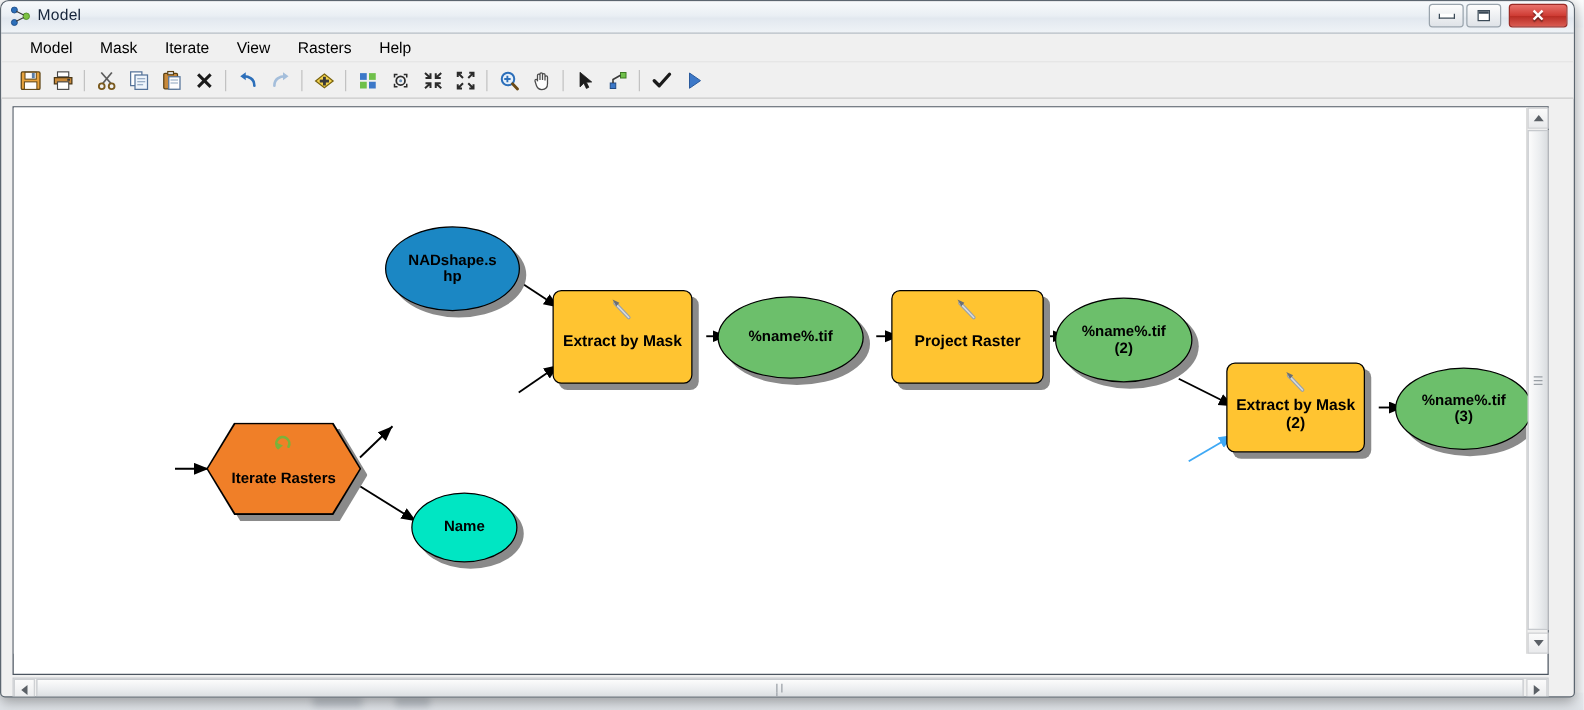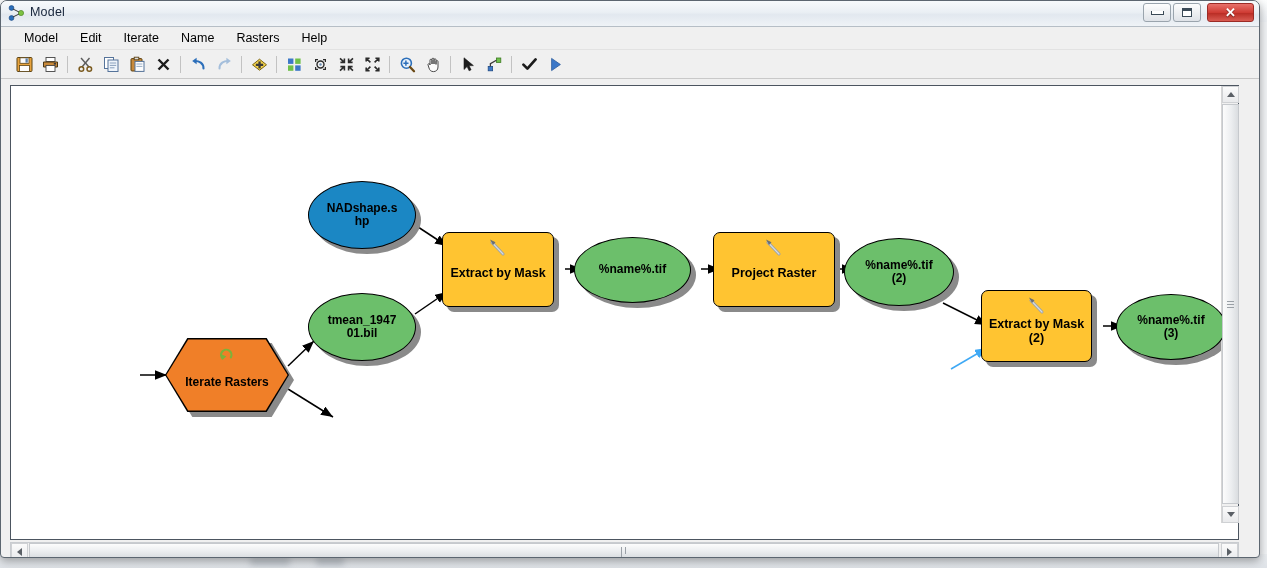--- a/index.html
+++ b/index.html
@@ -228,23 +228,23 @@
           <i></i>
         </span>
     </div>
     <div class="wbtn" id="btn-close">
       <span class="glyph">✕</span>
     </div>
   </div>
 
   <div id="menubar">
     <div class="menu-item">Model</div>
-    <div class="menu-item">Edit</div>
+    <div class="menu-item">Mask</div>
     <div class="menu-item">Iterate</div>
-    <div class="menu-item">Name</div>
+    <div class="menu-item">View</div>
     <div class="menu-item">Rasters</div>
     <div class="menu-item">Help</div>
   </div>
 
   <div id="toolbar">
 
     <div class="tb">
       <svg width="17" height="17" viewBox="0 0 17 17">
         <rect x="1" y="1.5" width="15" height="14" rx="1" fill="#E8A33D" stroke="#5d4414" stroke-width="1"></rect>
         <rect x="4" y="1.8" width="9" height="5.5" fill="#fdfdfd" stroke="#5d4414" stroke-width="0.8"></rect>
@@ -473,30 +473,27 @@
       <div class="node ell" style="left:297px;top:95px;width:108px;height:68px;">
         <div class="shadow"></div>
         <div class="body" style="background:#1B87C4;">
           <div class="label">
             <span>NADshape.s</span><br>
             <span>hp</span>
           </div>
         </div>
       </div>
 
-      <div class="node ell" style="left:297px;top:207px;width:108px;height:68px;">
-        <div class="shadow"></div>
-        <div class="body" style="background:#6CBF6B;">
-          <div class="label">
-            <span>tmean_1947</span><br>
-            <span>01.bil</span>
-          </div>
-        </div>
-      </div>
-
+
+      <div class="node ell" style="left:318px;top:308px;width:85px;height:56px;">
+        <div class="shadow"></div>
+        <div class="body" style="background:#00E6C3;">
+          <div class="label">Name</div>
+        </div>
+      </div>
 
       <div class="node rect tool" style="left:431px;top:146px;width:112px;height:75px;">
         <div class="shadow"></div>
         <div class="body" style="background:#FFC431;">
           <div class="label" style="margin-top:7px;">Extract by Mask</div>
         </div>
         <div class="tool-icon">
           <svg width="22" height="20" viewBox="0 0 22 20">
             <line x1="5" y1="4.5" x2="16" y2="16" stroke="#9aa1a8" stroke-width="3" stroke-linecap="round"></line>
             <line x1="5" y1="4.5" x2="16" y2="16" stroke="#d7dbde" stroke-width="1.2" stroke-linecap="round"></line>

